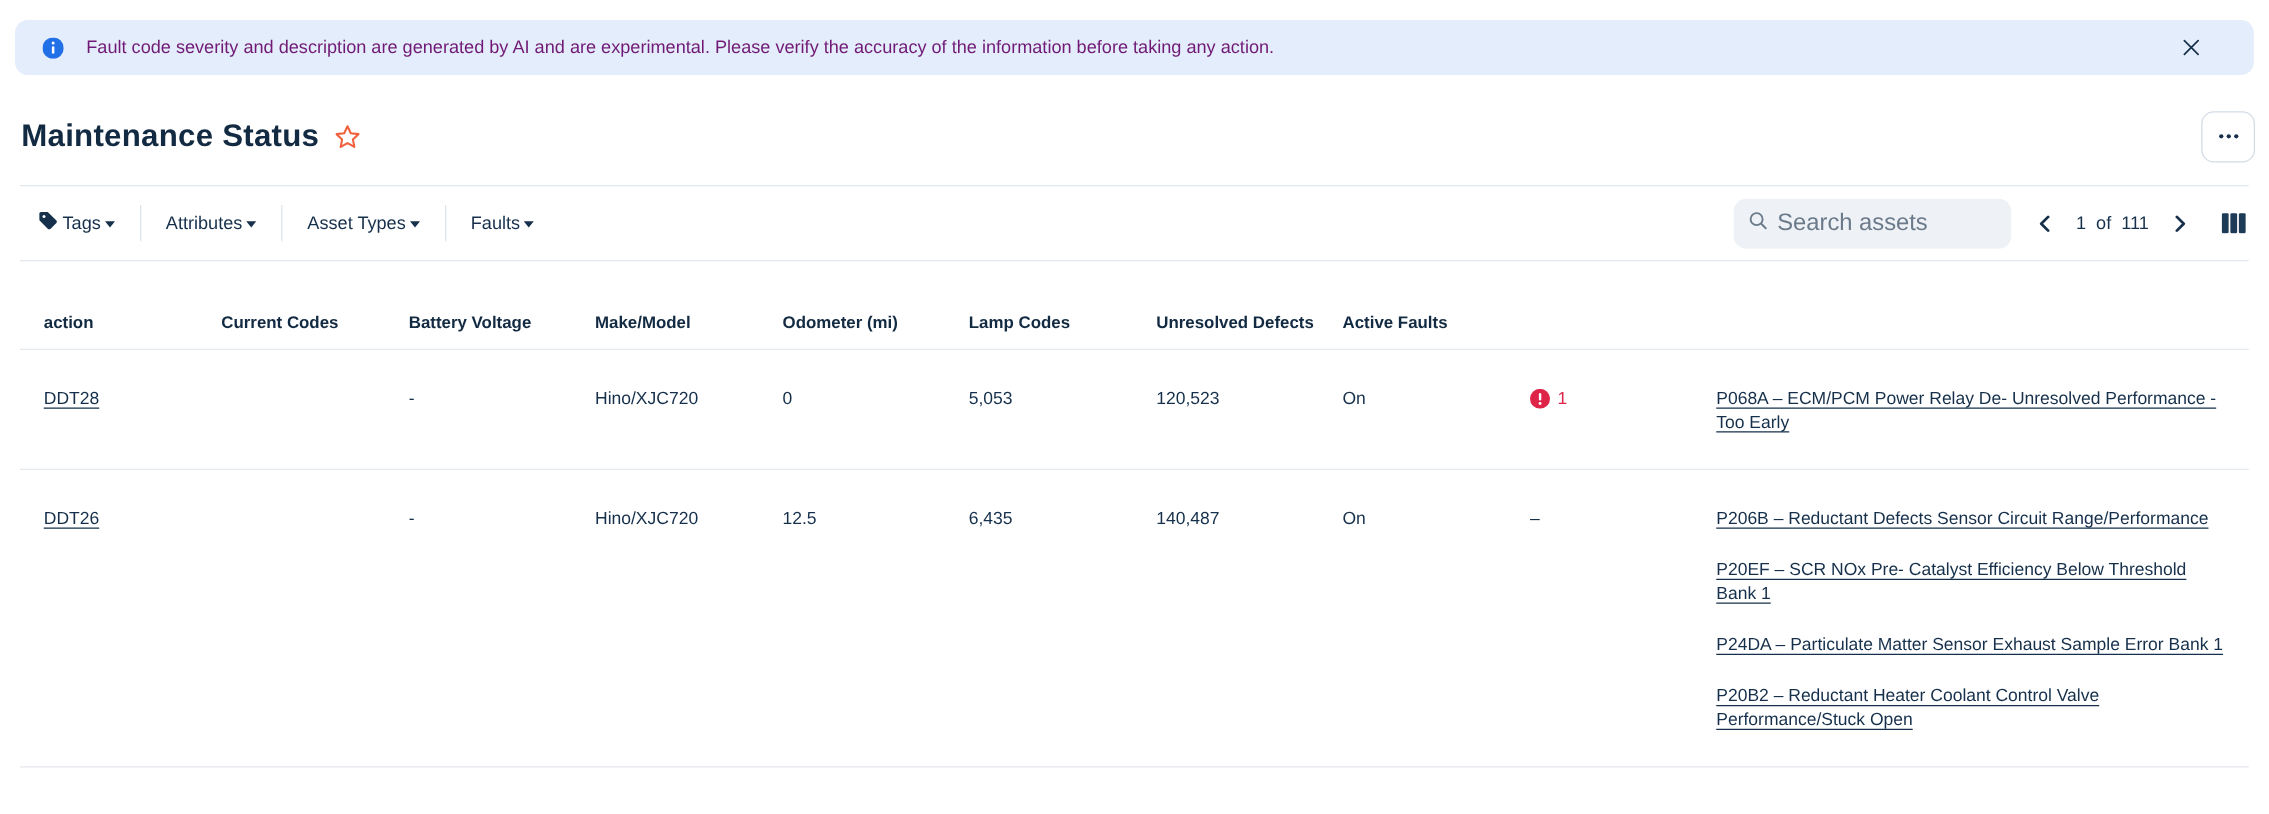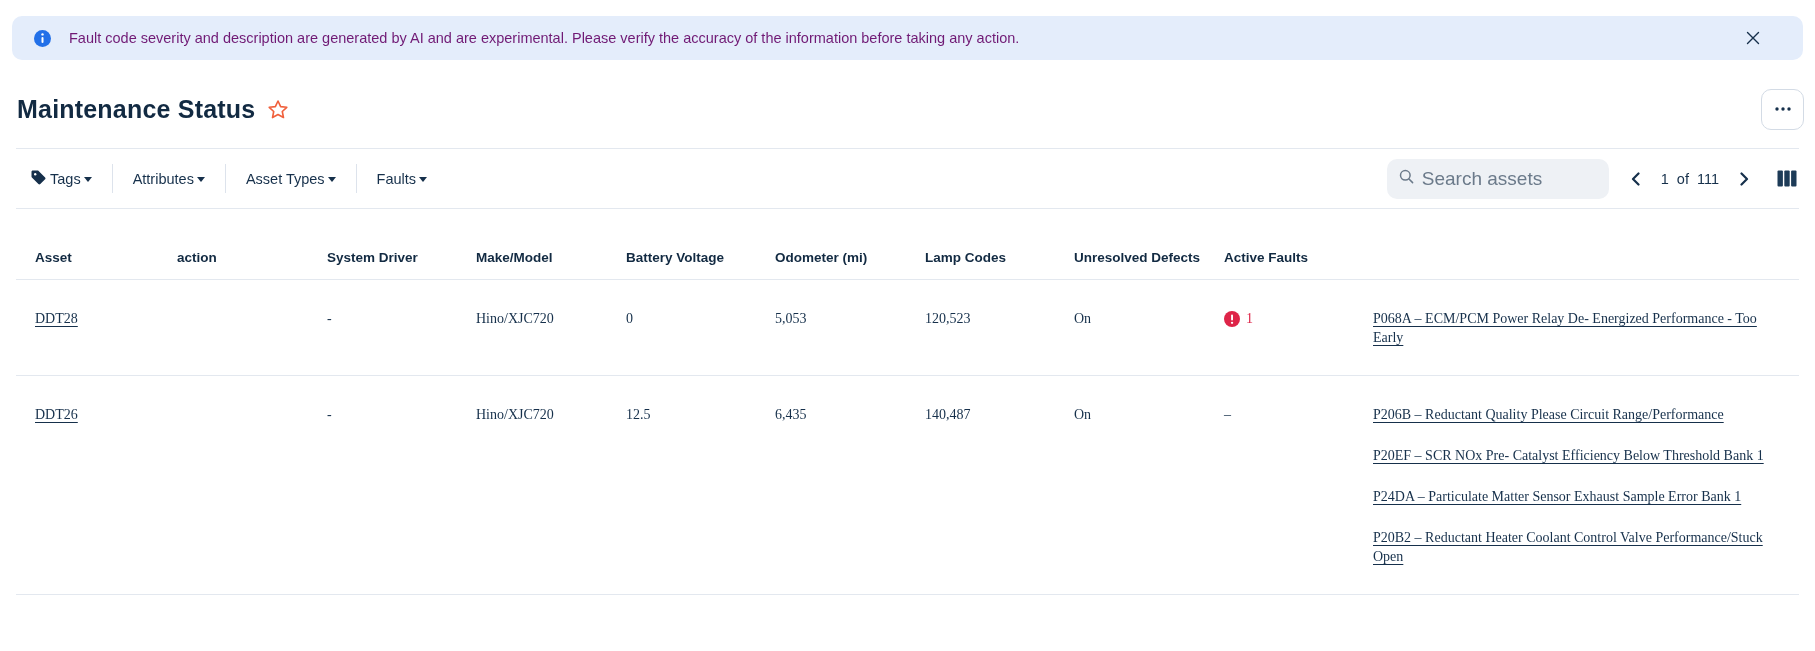--- a/index.html
+++ b/index.html
@@ -54,21 +54,21 @@
     display:flex;align-items:center;justify-content:center;}
   .pager-text{font-size:14.5px;color:var(--navy);display:flex;gap:8px;margin:0 8px;}
   .cols-btn{background:none;border:none;cursor:pointer;width:36px;height:34px;
     display:flex;align-items:center;justify-content:center;margin-left:8px;margin-right:-6px;}
 
   
   .table{margin:24px 16px 0 16px;}
   .trow{display:grid;grid-template-columns:var(--cols);padding-left:19px;padding-right:6px;}
   .thead{border-bottom:1px solid var(--border);}
   .thead .cell{font-size:13.5px;font-weight:700;color:var(--navy-dark);padding:17px 12px 14px 0;}
-  .tbody-row{border-bottom:1px solid var(--border);font-family:Liberation Serif, serif;}
+  .tbody-row{border-bottom:1px solid var(--border);}
   .tbody-row .cell{font-size:14px;line-height:19px;padding:29px 12px 28px 0;color:var(--navy);}
   .row-1 .cell{min-height:95px;}
   .asset-link{font-size:14px;}
   .defects{display:flex;align-items:center;gap:6px;}
   .defect-count{color:var(--red);}
   .fault-list{display:flex;flex-direction:column;gap:22px;}
   .fault-link{line-height:19px;}
 </style>
 </head>
 <body>
@@ -165,25 +165,24 @@
         <rect x="7.3" y="0.5" width="5.4" height="16" rx="1" fill="#1d3b57"></rect>
         <rect x="14.1" y="0.5" width="5.4" height="16" rx="1" fill="#1d3b57"></rect>
       </svg>
     </button>
   </div>
 </div>
 
 <div class="table">
 
   <div class="trow thead">
-    <div class="cell">Asset</div>
     <div class="cell">action</div>
-    <div class="cell">System Driver</div>
+    <div class="cell">Current Codes</div>
+    <div class="cell">Battery Voltage</div>
     <div class="cell">Make/Model</div>
-    <div class="cell">Battery Voltage</div>
     <div class="cell">Odometer (mi)</div>
     <div class="cell">Lamp Codes</div>
     <div class="cell">Unresolved Defects</div>
     <div class="cell">Active Faults</div>
   </div>
 
   <div class="trow tbody-row row-1">
     <div class="cell">
       <a class="asset-link" href="#">DDT28</a>
     </div>
@@ -201,40 +200,40 @@
             <circle cx="8" cy="8" r="8" fill="#de2448"></circle>
             <rect x="7.1" y="3.4" width="1.9" height="6" rx="0.95" fill="#fff"></rect>
             <circle cx="8.05" cy="11.8" r="1.15" fill="#fff"></circle>
           </svg>
         </span>
         <span class="defect-count">1</span>
       </span>
     </div>
     <div class="cell">
       <div class="fault-list">
-          <a href="#" class="fault-link">P068A – ECM/PCM Power Relay De- Energized Performance - Too Early</a>
+          <a href="#" class="fault-link">P068A – ECM/PCM Power Relay De- Unresolved Performance - Too Early</a>
         </div>
     </div>
   </div>
 
   <div class="trow tbody-row row-2">
     <div class="cell">
       <a class="asset-link" href="#">DDT26</a>
     </div>
     <div class="cell"></div>
     <div class="cell">-</div>
     <div class="cell">Hino/XJC720</div>
     <div class="cell">12.5</div>
     <div class="cell">6,435</div>
     <div class="cell">140,487</div>
     <div class="cell">On</div>
     <div class="cell">–</div>
     <div class="cell">
       <div class="fault-list">
-          <a href="#" class="fault-link">P206B – Reductant Quality Please Circuit Range/Performance</a>
+          <a href="#" class="fault-link">P206B – Reductant Defects Sensor Circuit Range/Performance</a>
           <a href="#" class="fault-link">P20EF – SCR NOx Pre- Catalyst Efficiency Below Threshold Bank 1</a>
           <a href="#" class="fault-link">P24DA – Particulate Matter Sensor Exhaust Sample Error Bank 1</a>
           <a href="#" class="fault-link">P20B2 – Reductant Heater Coolant Control Valve Performance/Stuck Open</a>
         </div>
     </div>
   </div>
 
 </div>
 
 </body></html>

